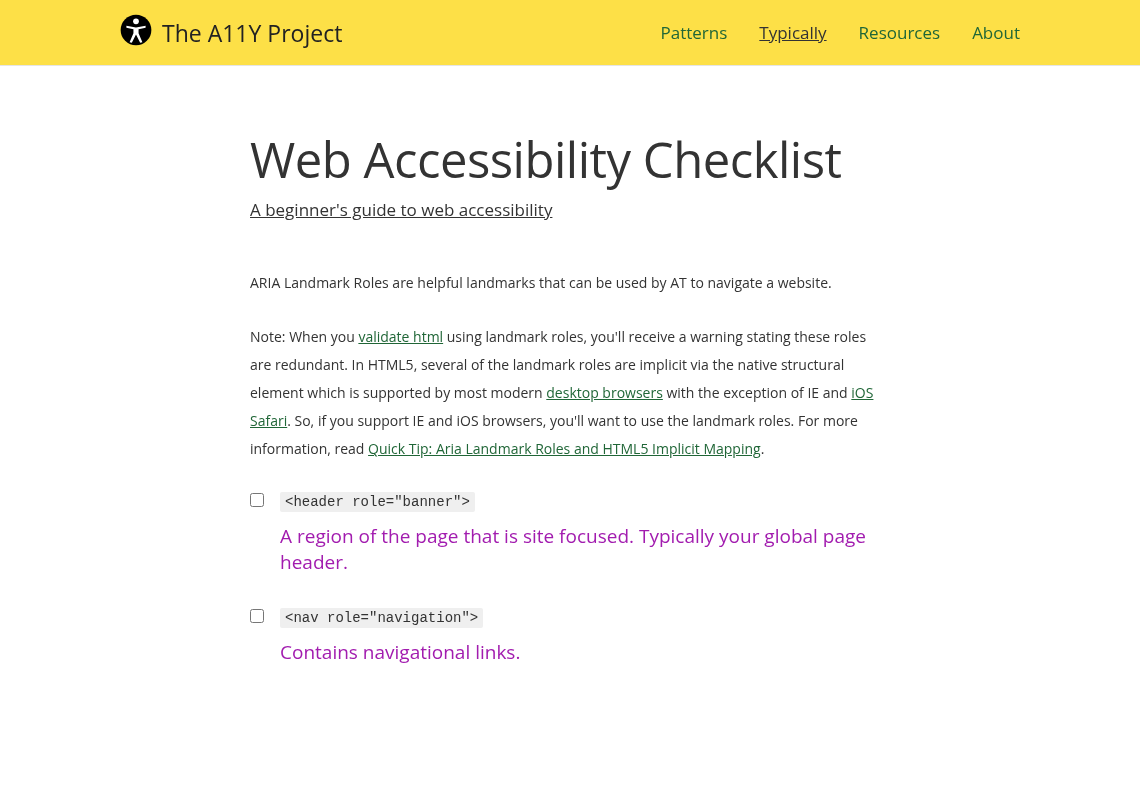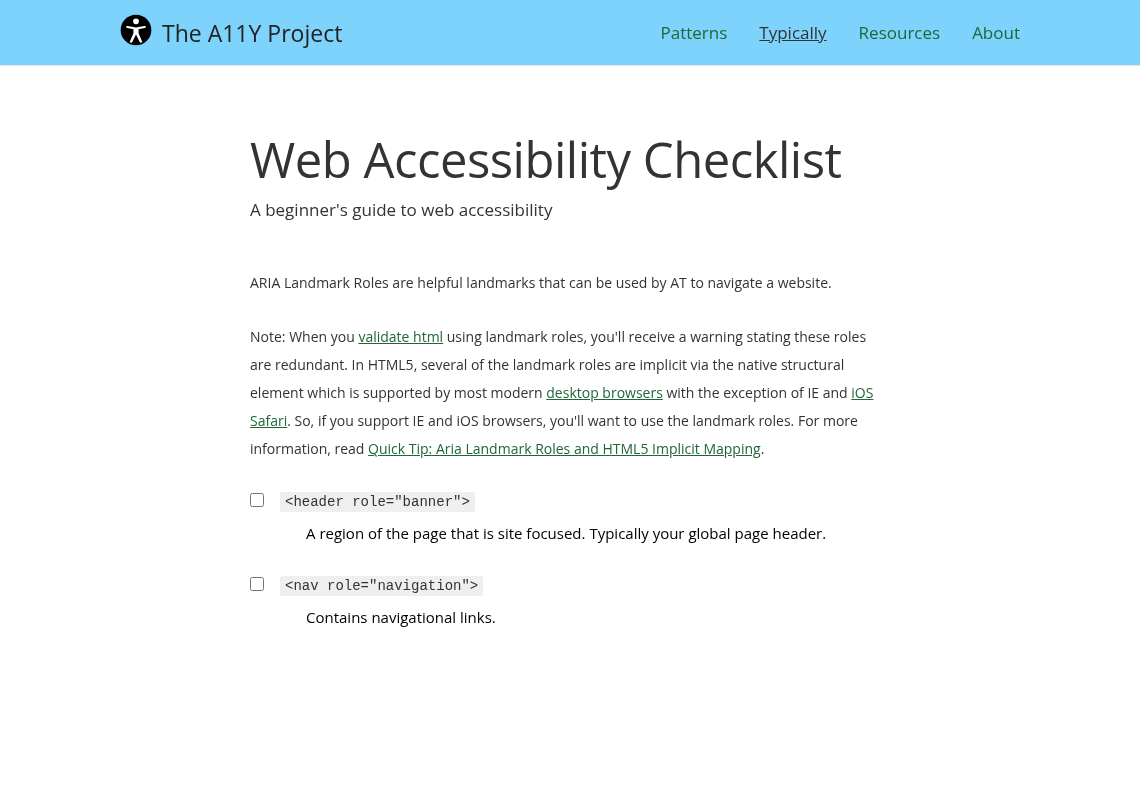--- a/index.html
+++ b/index.html
@@ -6,21 +6,21 @@
       margin: 0;
       padding: 0;
       box-sizing: border-box;
     }
     body {
       font-family: "Open Sans", -apple-system, BlinkMacSystemFont, "Segoe UI", Helvetica, Arial, sans-serif;
       color: #333;
       background: #fff;
     }
     header.site-header {
-      background: #7dd3fc;
+      background: #fde047;
       border-bottom: 1px solid #e5e5e5;
       padding: 0;
     }
     .header-inner {
       max-width: 1140px;
       margin: 0 auto;
       padding: 14px 120px 14px 120px;
       display: flex;
       align-items: center;
       justify-content: space-between;
@@ -62,20 +62,21 @@
       font-size: 49px;
       font-weight: 400;
       color: #333;
       margin-bottom: 6px;
       letter-spacing: -0.5px;
     }
     p.subtitle {
       font-size: 17px;
       color: #333;
       margin-bottom: 48px;
+      text-decoration: underline;
     }
     h2.section-heading {
       font-size: 24px;
       font-weight: 400;
       color: #333;
       margin-bottom: 20px;
     }
     p.body-text {
       font-size: 14px;
       line-height: 2;
@@ -100,24 +101,23 @@
     }
     .checklist-item-body code {
       font-family: Menlo, Monaco, Consolas, "Courier New", monospace;
       font-size: 14px;
       background: #efefef;
       padding: 2px 5px;
       border-radius: 2px;
       color: #333;
     }
     .checklist-item-desc {
-      font-size: 15px;
-      color: #000000;
+      font-size: 19px;
+      color: #a21caf;
       margin-top: 12px;
-      margin-left: 26px;
     }
   </style>
 </head>
 <body>
 
 <header class="site-header">
   <div class="header-inner">
     <div class="logo-wrap">
       <span>
         <svg viewBox="0 0 100 100" xmlns="http://www.w3.org/2000/svg">

